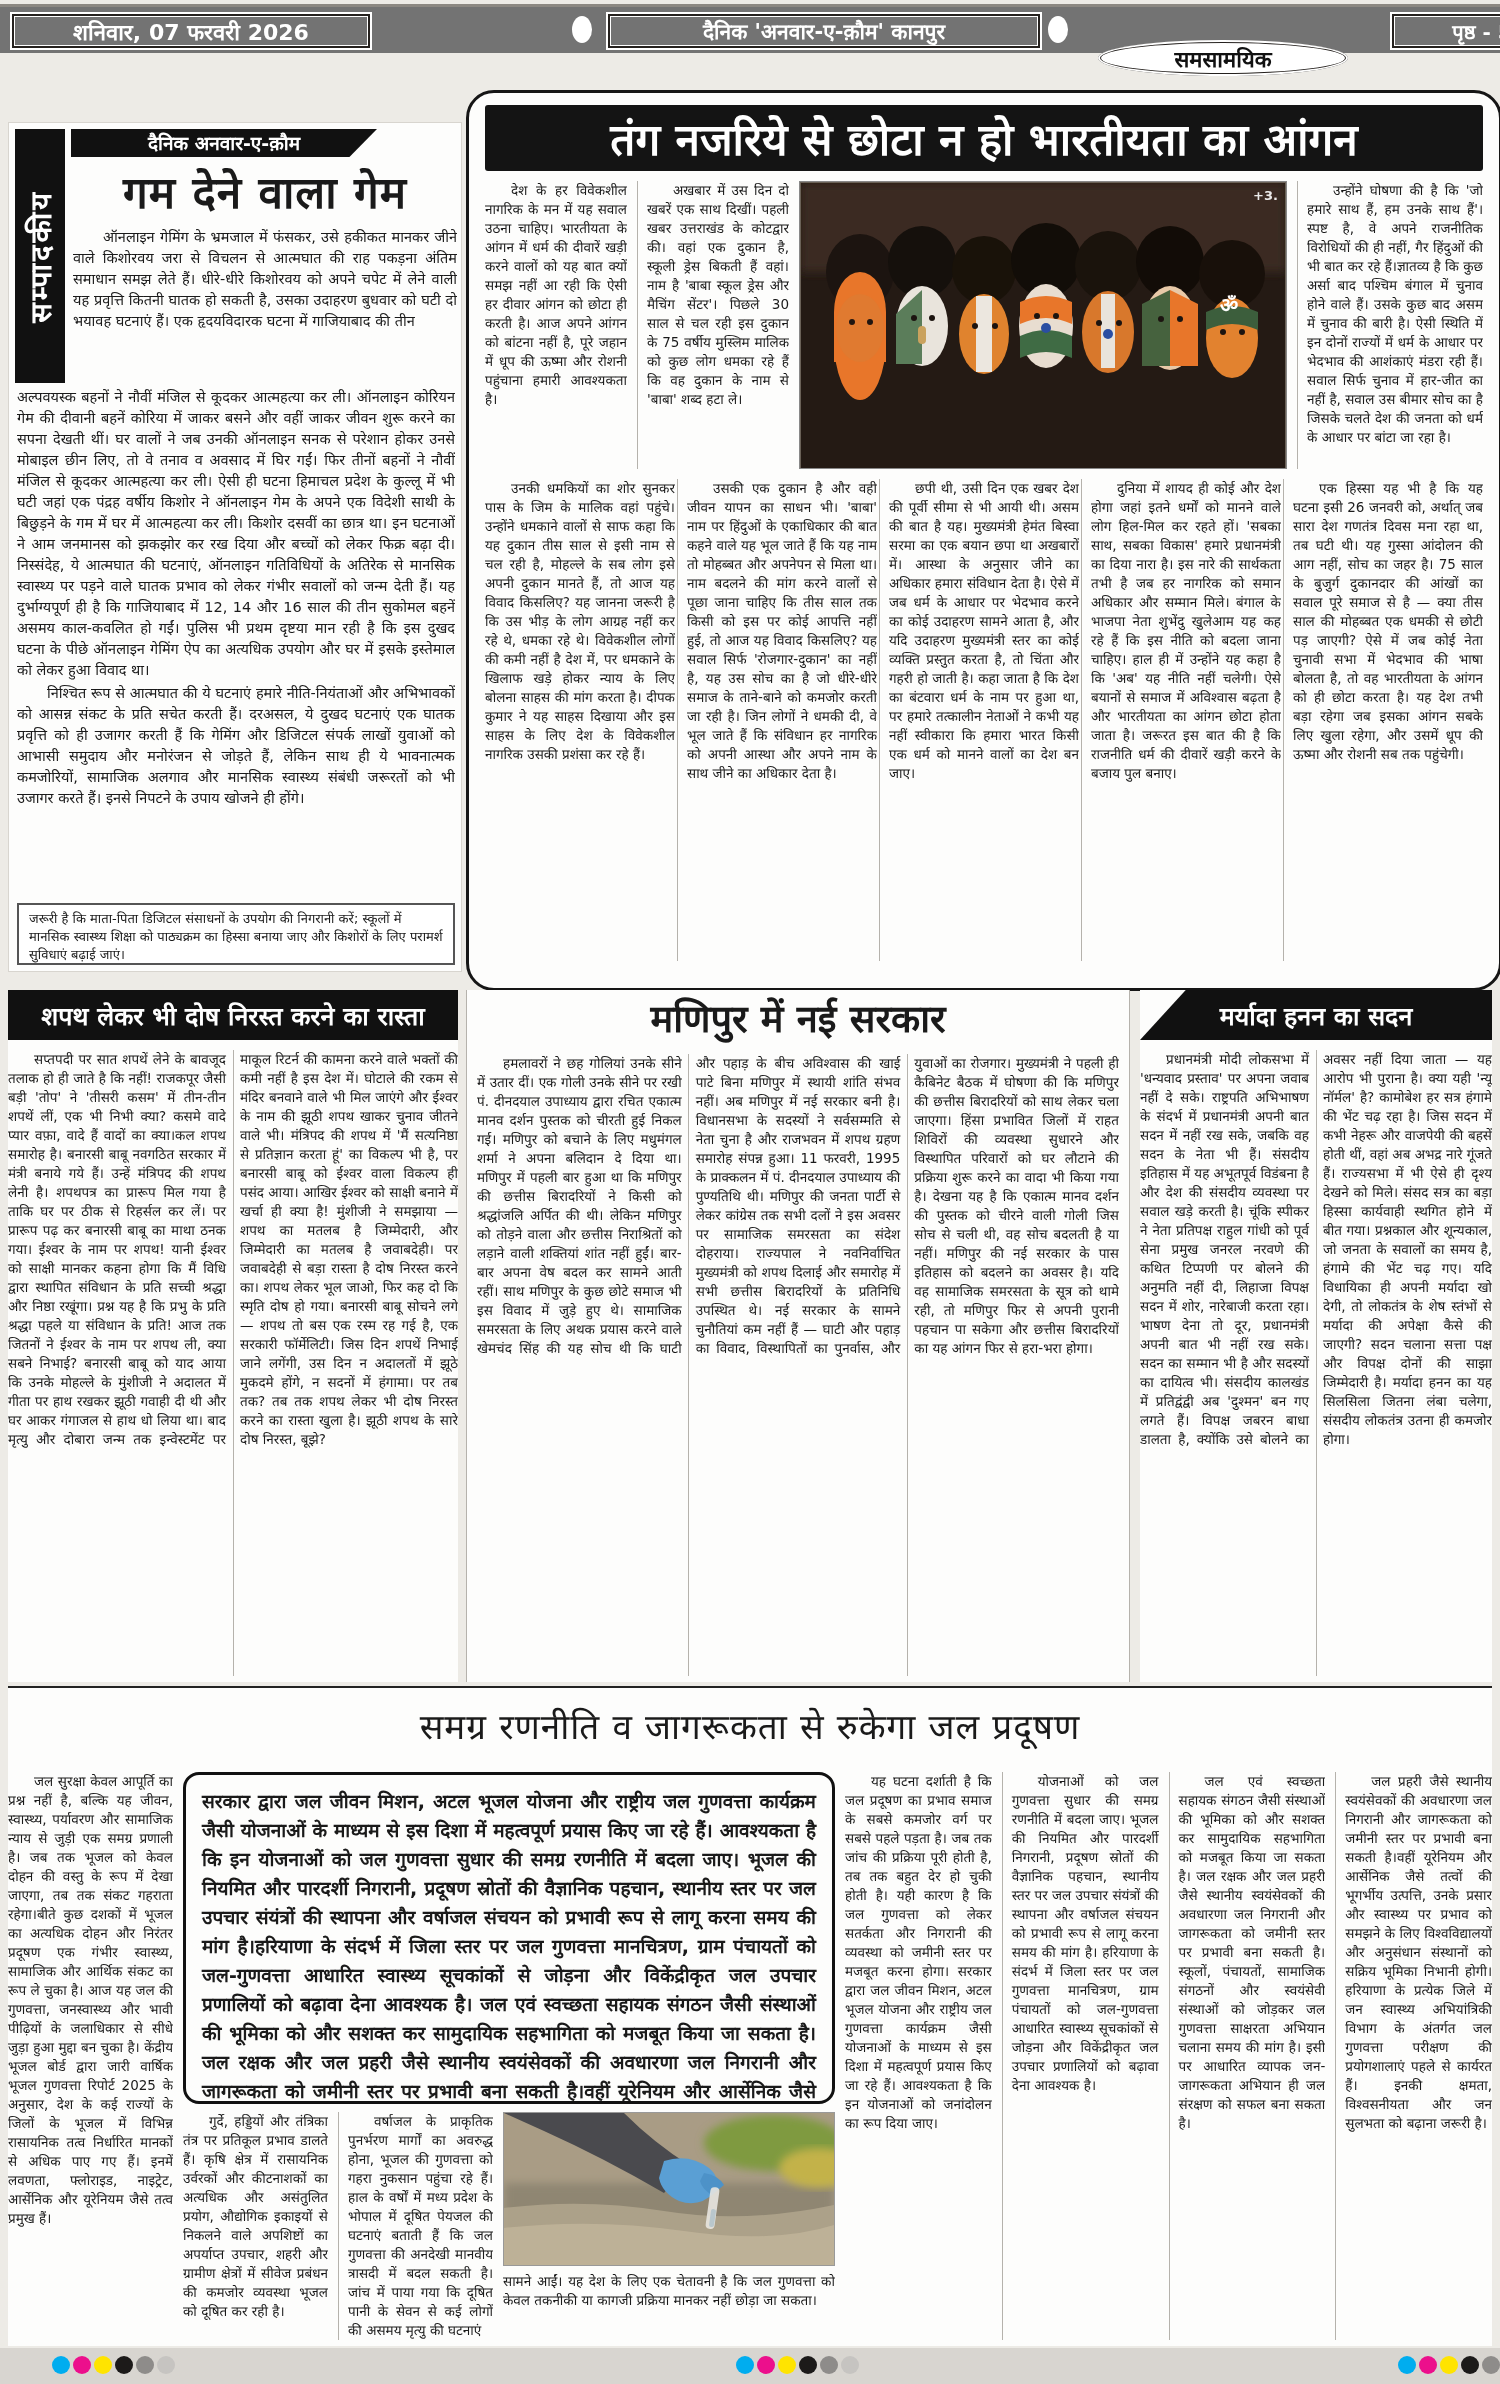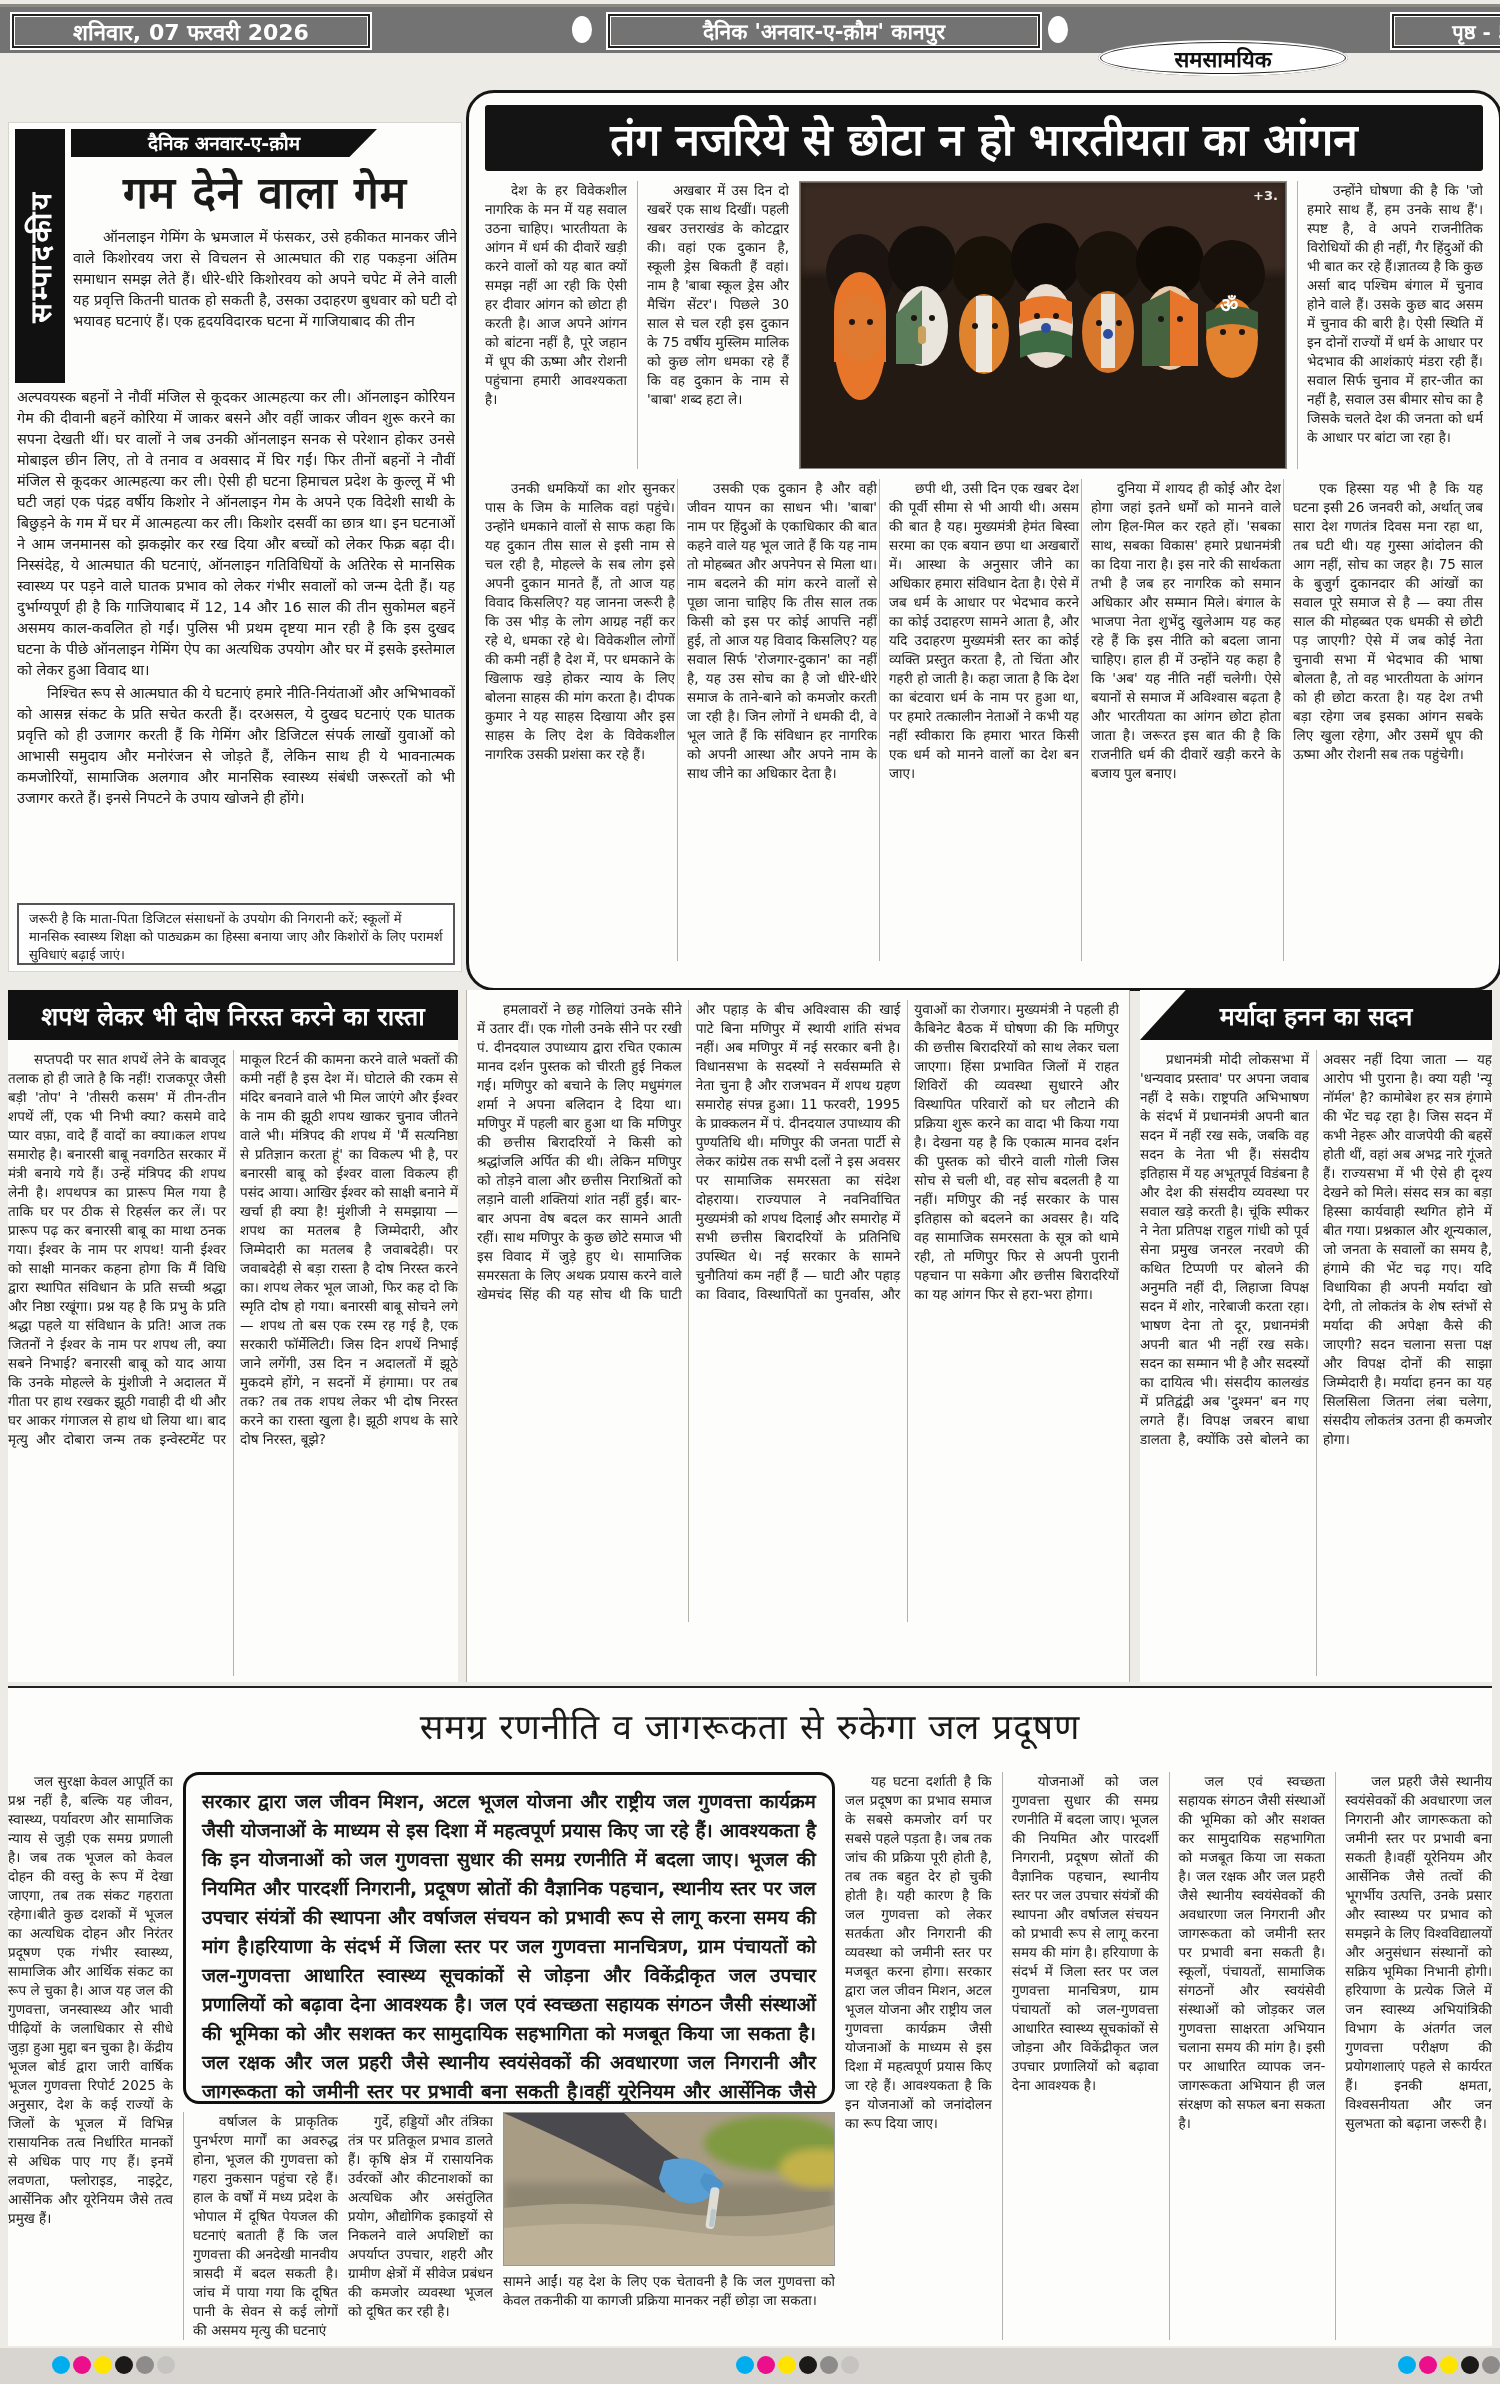--- a/index.html
+++ b/index.html
@@ -193,37 +193,38 @@
       <div class="coltext lb-col rule-l">एक हिस्सा यह भी है कि यह घटना इसी 26 जनवरी को, अर्थात् जब सारा देश गणतंत्र दिवस मना रहा था, तब घटी थी। यह गुस्सा आंदोलन की आग नहीं, सोच का जहर है। 75 साल के बुजुर्ग दुकानदार की आंखों का सवाल पूरे समाज से है — क्या तीस साल की मोहब्बत एक धमकी से छोटी पड़ जाएगी? ऐसे में जब कोई नेता चुनावी सभा में भेदभाव की भाषा बोलता है, तो वह भारतीयता के आंगन को ही छोटा करता है। यह देश तभी बड़ा रहेगा जब इसका आंगन सबके लिए खुला रहेगा, और उसमें धूप की ऊष्मा और रोशनी सब तक पहुंचेगी।</div>
     </div>
   </section>
 
   <section class="mid-left">
     <div class="mid-banner">शपथ लेकर भी दोष निरस्त करने का रास्ता</div>
     <div class="mid-body cols2">सप्तपदी पर सात शपथें लेने के बावजूद तलाक हो ही जाते है कि नहीं! राजकपूर जैसी बड़ी 'तोप' ने 'तीसरी कसम' में तीन-तीन शपथें लीं, एक भी निभी क्या? कसमे वादे प्यार वफ़ा, वादे हैं वादों का क्या।कल शपथ समारोह है। बनारसी बाबू नवगठित सरकार में मंत्री बनाये गये हैं। उन्हें मंत्रिपद की शपथ लेनी है। शपथपत्र का प्रारूप मिल गया है ताकि घर पर ठीक से रिहर्सल कर लें। पर प्रारूप पढ़ कर बनारसी बाबू का माथा ठनक गया। ईश्वर के नाम पर शपथ! यानी ईश्वर को साक्षी मानकर कहना होगा कि मैं विधि द्वारा स्थापित संविधान के प्रति सच्ची श्रद्धा और निष्ठा रखूंगा। प्रश्न यह है कि प्रभु के प्रति श्रद्धा पहले या संविधान के प्रति! आज तक जितनों ने ईश्वर के नाम पर शपथ ली, क्या सबने निभाई? बनारसी बाबू को याद आया कि उनके मोहल्ले के मुंशीजी ने अदालत में गीता पर हाथ रखकर झूठी गवाही दी थी और घर आकर गंगाजल से हाथ धो लिया था। बाद मृत्यु और दोबारा जन्म तक इन्वेस्टमेंट पर माकूल रिटर्न की कामना करने वाले भक्तों की कमी नहीं है इस देश में। घोटाले की रकम से मंदिर बनवाने वाले भी मिल जाएंगे और ईश्वर के नाम की झूठी शपथ खाकर चुनाव जीतने वाले भी। मंत्रिपद की शपथ में 'मैं सत्यनिष्ठा से प्रतिज्ञान करता हूं' का विकल्प भी है, पर बनारसी बाबू को ईश्वर वाला विकल्प ही पसंद आया। आखिर ईश्वर को साक्षी बनाने में खर्चा ही क्या है! मुंशीजी ने समझाया — शपथ का मतलब है जिम्मेदारी, और जिम्मेदारी का मतलब है जवाबदेही। पर जवाबदेही से बड़ा रास्ता है दोष निरस्त करने का। शपथ लेकर भूल जाओ, फिर कह दो कि स्मृति दोष हो गया। बनारसी बाबू सोचने लगे — शपथ तो बस एक रस्म रह गई है, एक सरकारी फॉर्मेलिटी। जिस दिन शपथें निभाई जाने लगेंगी, उस दिन न अदालतों में झूठे मुकदमे होंगे, न सदनों में हंगामा। पर तब तक? तब तक शपथ लेकर भी दोष निरस्त करने का रास्ता खुला है। झूठी शपथ के सारे दोष निरस्त, बूझे?</div>
   </section>
 
   <section class="mid-center">
+    <div class="manipur-title">मणिपुर में नई सरकार</div>
     <div class="mid-body cols3" style="height:622px">हमलावरों ने छह गोलियां उनके सीने में उतार दीं। एक गोली उनके सीने पर रखी पं. दीनदयाल उपाध्याय द्वारा रचित एकात्म मानव दर्शन पुस्तक को चीरती हुई निकल गई। मणिपुर को बचाने के लिए मधुमंगल शर्मा ने अपना बलिदान दे दिया था। मणिपुर में पहली बार हुआ था कि मणिपुर की छत्तीस बिरादरियों ने किसी को श्रद्धांजलि अर्पित की थी। लेकिन मणिपुर को तोड़ने वाला और छत्तीस निराश्रितों को लड़ाने वाली शक्तियां शांत नहीं हुईं। बार-बार अपना वेष बदल कर सामने आती रहीं। साथ मणिपुर के कुछ छोटे समाज भी इस विवाद में जुड़े हुए थे। सामाजिक समरसता के लिए अथक प्रयास करने वाले खेमचंद सिंह की यह सोच थी कि घाटी और पहाड़ के बीच अविश्वास की खाई पाटे बिना मणिपुर में स्थायी शांति संभव नहीं। अब मणिपुर में नई सरकार बनी है। विधानसभा के सदस्यों ने सर्वसम्मति से नेता चुना है और राजभवन में शपथ ग्रहण समारोह संपन्न हुआ। 11 फरवरी, 1995 के प्राक्कलन में पं. दीनदयाल उपाध्याय की पुण्यतिथि थी। मणिपुर की जनता पार्टी से लेकर कांग्रेस तक सभी दलों ने इस अवसर पर सामाजिक समरसता का संदेश दोहराया। राज्यपाल ने नवनिर्वाचित मुख्यमंत्री को शपथ दिलाई और समारोह में सभी छत्तीस बिरादरियों के प्रतिनिधि उपस्थित थे। नई सरकार के सामने चुनौतियां कम नहीं हैं — घाटी और पहाड़ का विवाद, विस्थापितों का पुनर्वास, और युवाओं का रोजगार। मुख्यमंत्री ने पहली ही कैबिनेट बैठक में घोषणा की कि मणिपुर की छत्तीस बिरादरियों को साथ लेकर चला जाएगा। हिंसा प्रभावित जिलों में राहत शिविरों की व्यवस्था सुधारने और विस्थापित परिवारों को घर लौटाने की प्रक्रिया शुरू करने का वादा भी किया गया है। देखना यह है कि एकात्म मानव दर्शन की पुस्तक को चीरने वाली गोली जिस सोच से चली थी, वह सोच बदलती है या नहीं। मणिपुर की नई सरकार के पास इतिहास को बदलने का अवसर है। यदि वह सामाजिक समरसता के सूत्र को थामे रही, तो मणिपुर फिर से अपनी पुरानी पहचान पा सकेगा और छत्तीस बिरादरियों का यह आंगन फिर से हरा-भरा होगा।</div>
   </section>
 
   <section class="mid-right">
     <div class="sadan-banner">मर्यादा हनन का सदन</div>
     <div class="mid-body cols2">प्रधानमंत्री मोदी लोकसभा में 'धन्यवाद प्रस्ताव' पर अपना जवाब नहीं दे सके। राष्ट्रपति अभिभाषण के संदर्भ में प्रधानमंत्री अपनी बात सदन में नहीं रख सके, जबकि वह सदन के नेता भी हैं। संसदीय इतिहास में यह अभूतपूर्व विडंबना है और देश की संसदीय व्यवस्था पर सवाल खड़े करती है। चूंकि स्पीकर ने नेता प्रतिपक्ष राहुल गांधी को पूर्व सेना प्रमुख जनरल नरवणे की कथित टिप्पणी पर बोलने की अनुमति नहीं दी, लिहाजा विपक्ष सदन में शोर, नारेबाजी करता रहा। भाषण देना तो दूर, प्रधानमंत्री अपनी बात भी नहीं रख सके। सदन का सम्मान भी है और सदस्यों का दायित्व भी। संसदीय कालखंड में प्रतिद्वंद्वी अब 'दुश्मन' बन गए लगते हैं। विपक्ष जबरन बाधा डालता है, क्योंकि उसे बोलने का अवसर नहीं दिया जाता — यह आरोप भी पुराना है। क्या यही 'न्यू नॉर्मल' है? कामोबेश हर सत्र हंगामे की भेंट चढ़ रहा है। जिस सदन में कभी नेहरू और वाजपेयी की बहसें होती थीं, वहां अब अभद्र नारे गूंजते हैं। राज्यसभा में भी ऐसे ही दृश्य देखने को मिले। संसद सत्र का बड़ा हिस्सा कार्यवाही स्थगित होने में बीत गया। प्रश्नकाल और शून्यकाल, जो जनता के सवालों का समय है, हंगामे की भेंट चढ़ गए। यदि विधायिका ही अपनी मर्यादा खो देगी, तो लोकतंत्र के शेष स्तंभों से मर्यादा की अपेक्षा कैसे की जाएगी? सदन चलाना सत्ता पक्ष और विपक्ष दोनों की साझा जिम्मेदारी है। मर्यादा हनन का यह सिलसिला जितना लंबा चलेगा, संसदीय लोकतंत्र उतना ही कमजोर होगा।</div>
   </section>
 
   <section class="water">
     <div class="water-headline">समग्र रणनीति व जागरूकता से रुकेगा जल प्रदूषण</div>
     <div class="water-body">
       <div class="coltext w-left">जल सुरक्षा केवल आपूर्ति का प्रश्न नहीं है, बल्कि यह जीवन, स्वास्थ्य, पर्यावरण और सामाजिक न्याय से जुड़ी एक समग्र प्रणाली है। जब तक भूजल को केवल दोहन की वस्तु के रूप में देखा जाएगा, तब तक संकट गहराता रहेगा।बीते कुछ दशकों में भूजल का अत्यधिक दोहन और निरंतर प्रदूषण एक गंभीर स्वास्थ्य, सामाजिक और आर्थिक संकट का रूप ले चुका है। आज यह जल की गुणवत्ता, जनस्वास्थ्य और भावी पीढ़ियों के जलाधिकार से सीधे जुड़ा हुआ मुद्दा बन चुका है। केंद्रीय भूजल बोर्ड द्वारा जारी वार्षिक भूजल गुणवत्ता रिपोर्ट 2025 के अनुसार, देश के कई राज्यों के जिलों के भूजल में विभिन्न रासायनिक तत्व निर्धारित मानकों से अधिक पाए गए हैं। इनमें लवणता, फ्लोराइड, नाइट्रेट, आर्सेनिक और यूरेनियम जैसे तत्व प्रमुख हैं।</div>
       <div class="w-mid">
         <div class="w-box">सरकार द्वारा जल जीवन मिशन, अटल भूजल योजना और राष्ट्रीय जल गुणवत्ता कार्यक्रम जैसी योजनाओं के माध्यम से इस दिशा में महत्वपूर्ण प्रयास किए जा रहे हैं। आवश्यकता है कि इन योजनाओं को जल गुणवत्ता सुधार की समग्र रणनीति में बदला जाए। भूजल की नियमित और पारदर्शी निगरानी, प्रदूषण स्रोतों की वैज्ञानिक पहचान, स्थानीय स्तर पर जल उपचार संयंत्रों की स्थापना और वर्षाजल संचयन को प्रभावी रूप से लागू करना समय की मांग है।हरियाणा के संदर्भ में जिला स्तर पर जल गुणवत्ता मानचित्रण, ग्राम पंचायतों को जल-गुणवत्ता आधारित स्वास्थ्य सूचकांकों से जोड़ना और विकेंद्रीकृत जल उपचार प्रणालियों को बढ़ावा देना आवश्यक है। जल एवं स्वच्छता सहायक संगठन जैसी संस्थाओं की भूमिका को और सशक्त कर सामुदायिक सहभागिता को मजबूत किया जा सकता है। जल रक्षक और जल प्रहरी जैसे स्थानीय स्वयंसेवकों की अवधारणा जल निगरानी और जागरूकता को जमीनी स्तर पर प्रभावी बना सकती है।वहीं यूरेनियम और आर्सेनिक जैसे तत्वों की भूगर्भीय उत्पत्ति, उनके प्रसार और स्वास्थ्य पर प्रभाव को समझने के लिए विश्वविद्यालयों और अनुसंधान संस्थानों को सक्रिय भूमिका निभानी होगी।</div>
         <div class="w-below">
+          <div class="coltext wb-col">गुर्दे, हड्डियों और तंत्रिका तंत्र पर प्रतिकूल प्रभाव डालते हैं। कृषि क्षेत्र में रासायनिक उर्वरकों और कीटनाशकों का अत्यधिक और असंतुलित प्रयोग, औद्योगिक इकाइयों से निकलने वाले अपशिष्टों का अपर्याप्त उपचार, शहरी और ग्रामीण क्षेत्रों में सीवेज प्रबंधन की कमजोर व्यवस्था भूजल को दूषित कर रही है।</div>
           <div class="coltext wb-col rule-l">वर्षाजल के प्राकृतिक पुनर्भरण मार्गों का अवरुद्ध होना, भूजल की गुणवत्ता को गहरा नुकसान पहुंचा रहे हैं।हाल के वर्षों में मध्य प्रदेश के भोपाल में दूषित पेयजल की घटनाएं बताती हैं कि जल गुणवत्ता की अनदेखी मानवीय त्रासदी में बदल सकती है। जांच में पाया गया कि दूषित पानी के सेवन से कई लोगों की असमय मृत्यु की घटनाएं</div>
-          <div class="coltext wb-col">गुर्दे, हड्डियों और तंत्रिका तंत्र पर प्रतिकूल प्रभाव डालते हैं। कृषि क्षेत्र में रासायनिक उर्वरकों और कीटनाशकों का अत्यधिक और असंतुलित प्रयोग, औद्योगिक इकाइयों से निकलने वाले अपशिष्टों का अपर्याप्त उपचार, शहरी और ग्रामीण क्षेत्रों में सीवेज प्रबंधन की कमजोर व्यवस्था भूजल को दूषित कर रही है।</div>
           <div class="w-photo-wrap">
             <div class="w-photo">
               
               <svg width="330" height="152" viewBox="0 0 330 152">
                 <defs>
                     <filter id="blur2">
                       <feGaussianBlur stdDeviation="4"></feGaussianBlur>
                     </filter>
                   </defs>
                 <rect width="330" height="152" fill="#a99c85"></rect>

